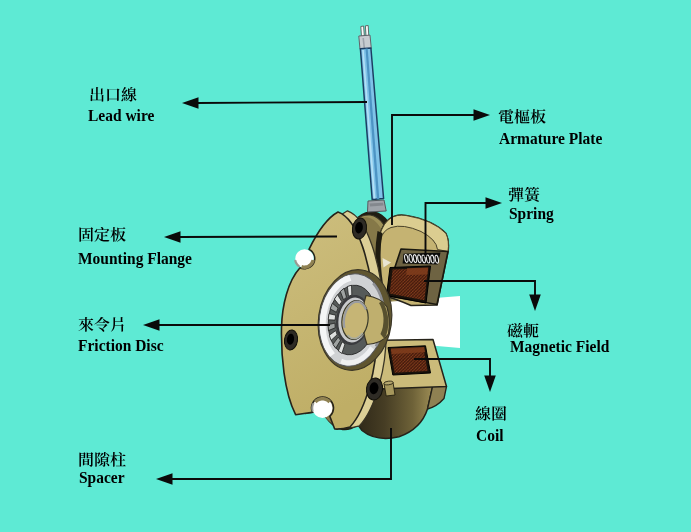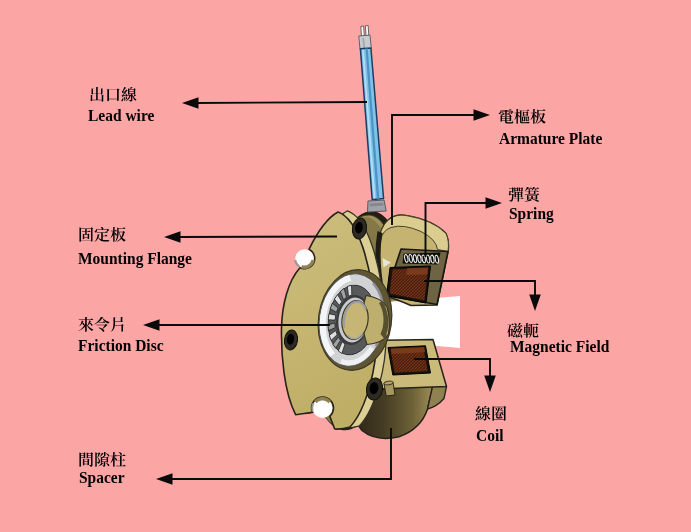--- a/index.html
+++ b/index.html
@@ -1,16 +1,16 @@
 <!DOCTYPE html>
 <html><head>
 <meta charset="utf-8">
 <style>
   html,body { margin:0; padding:0; }
-  .stage { position:relative; width:691px; height:532px; background:#fca5a5; overflow:hidden;
+  .stage { position:relative; width:691px; height:532px; background:#5eead4; overflow:hidden;
            font-family:"Liberation Serif", serif; }
   .scene-svg { position:absolute; left:0; top:0; }
   .label .zh { position:absolute; line-height:0; }
   .label .en { position:absolute; font-weight:bold; font-size:18px; line-height:1;
                color:#000; white-space:nowrap; transform:scale(0.86,0.94); transform-origin:left top; }
   .sr { position:absolute; width:1px; height:1px; overflow:hidden; clip-path:inset(50%); opacity:0; }
 </style>
 </head>
 <body>
 

